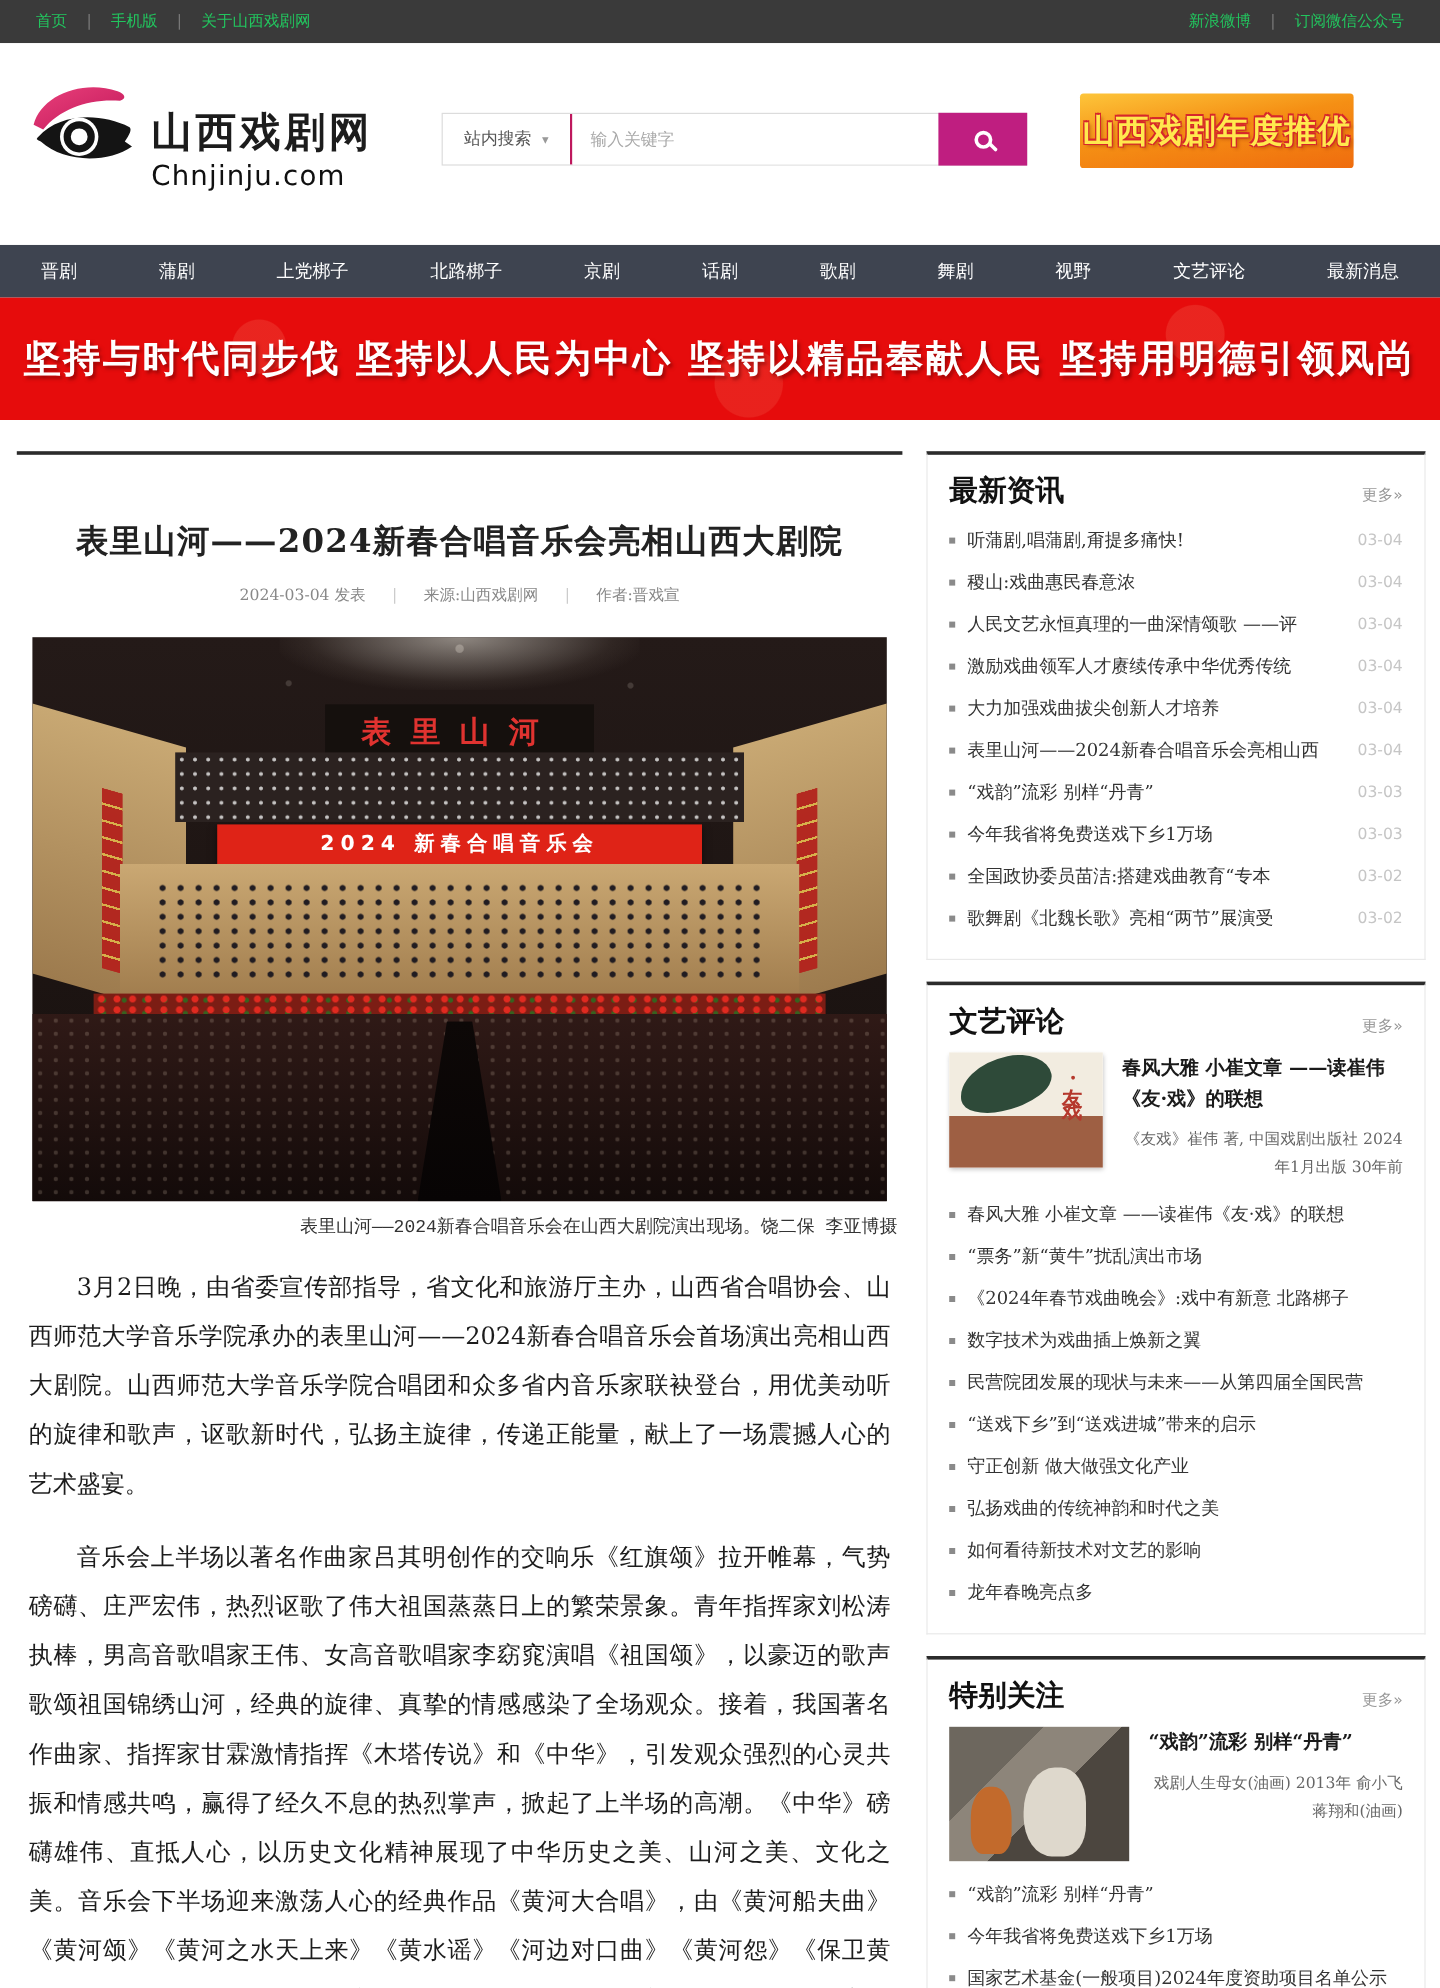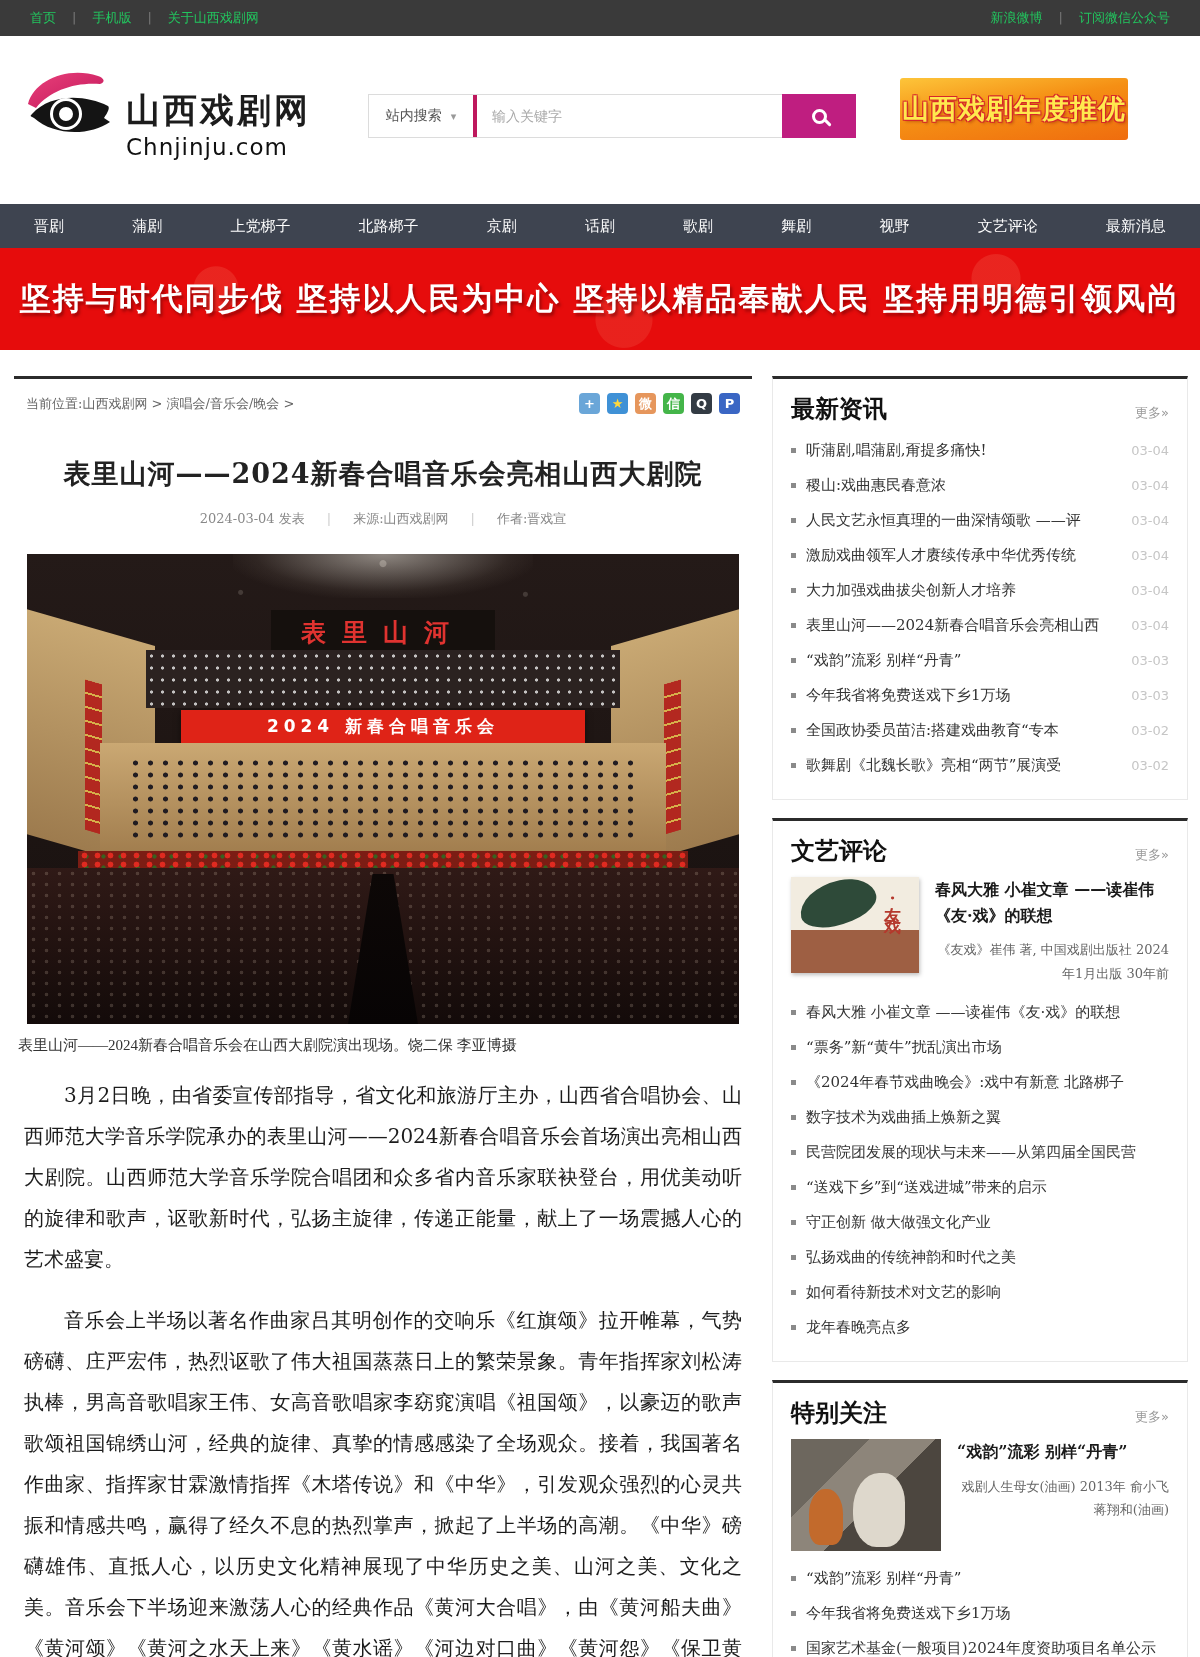--- a/index.html
+++ b/index.html
@@ -14,21 +14,21 @@
   .toplinks span.lnk + span.lnk::before { content:"|"; color:#777; margin:0 16px; }
 
   
   .header { height:168px; position:relative; background:#fff; }
   .logo { position:absolute; left:24px; top:26px; display:flex; align-items:flex-start; gap:12px; cursor:pointer; }
   .logo-text { margin-top:26px; }
   .logo-cn { font-size:34px; font-weight:bold; color:#1c1c1c; letter-spacing:3px; font-family:"DejaVu Serif",serif; }
   .logo-en { font-size:23px; color:#101010; letter-spacing:1px; }
   .searchbar { position:absolute; left:368px; top:58px; width:488px; height:44px;
     border:1px solid #dcdcdc; display:flex; background:#fff; }
-  .search-scope { width:108px; border-right:4px solid #be185d; display:flex; align-items:center;
+  .search-scope { width:108px; border-right:2px solid #be185d; display:flex; align-items:center;
     justify-content:center; gap:9px; color:#555; font-size:14px; cursor:pointer; }
   .chev { font-size:11px; color:#999; }
   .search-input { flex:1; border:none; outline:none; padding:0 15px; font-size:14px; color:#333; }
   .search-input::placeholder { color:#a9a9a9; }
   .search-btn { width:74px; background:#bf1e80; border:none; cursor:pointer;
     display:flex; align-items:center; justify-content:center; margin:-1px; }
   .mag { width:15px; height:15px; border:3px solid #fff; border-radius:50%; position:relative; }
   .mag::after { content:""; position:absolute; width:9px; height:3px; background:#fff;
     transform:rotate(45deg); right:-8px; bottom:-3px; border-radius:2px; }
   .promo { position:absolute; right:72px; top:42px; width:228px; height:62px; border-radius:3px;
@@ -119,22 +119,22 @@
       radial-gradient(circle, #37621f 1.8px, transparent 2.4px);
     background-size:13px 9px, 17px 11px; }
   .ph-aud { position:absolute; top:314px; left:0; right:0; bottom:0;
     background-color:#1d100e;
     background-image:radial-gradient(circle, rgba(205,185,165,.22) 1.5px, transparent 2.1px),
       linear-gradient(rgba(60,32,28,.6), rgba(18,10,9,.9));
     background-size:13px 11px, 100% 100%; }
   .ph-aisle { position:absolute; bottom:0; left:50%; transform:translateX(-50%); width:70px; height:150px;
     background:linear-gradient(#0d0807, #070404); clip-path:polygon(35% 0, 65% 0, 100% 100%, 0 100%); }
 
-  .caption { text-align:left; font-size:15px; color:#333; margin:12px 0 12px;
-    font-family:Liberation Serif, serif; }
+  .caption { text-align:right; font-size:15px; color:#333; margin:12px 0 12px;
+    font-family:Liberation Mono, monospace; }
   .para { font-size:20px; line-height:2.05; color:#1c1c1c; text-indent:2em; margin:20px 6px;
     font-family:"DejaVu Serif",serif; text-align:justify; }
 
   
   ul.newslist { list-style:none; }
   ul.newslist li { display:flex; align-items:center; padding:8px 0; font-size:15px; color:#333;
     font-family:"DejaVu Serif",serif; cursor:pointer; }
   ul.newslist li::before { content:""; width:5px; height:5px; background:#8a8a8a; margin-right:10px; flex:none; }
   ul.newslist .t { flex:1; min-width:0; white-space:nowrap; overflow:hidden; }
   ul.newslist .d { width:44px; text-align:right; color:#c6c6c6; font-size:13px;
@@ -226,31 +226,20 @@
     </ul>
 </div>
 
 <div class="slogan">
   <span>坚持与时代同步伐  坚持以人民为中心  坚持以精品奉献人民  坚持用明德引领风尚</span>
 </div>
 
 <div class="content">
 
   <div class="main">
-    <div class="crumb-row">
-      <span class="crumb">当前位置:山西戏剧网 &gt; 演唱会/音乐会/晚会 &gt;</span>
-      <span class="share">
-        <span>+</span>
-        <span>★</span>
-        <span>微</span>
-        <span>信</span>
-        <span>Q</span>
-        <span>P</span>
-      </span>
-    </div>
 
     <h1 class="article-title">表里山河——2024新春合唱音乐会亮相山西大剧院</h1>
 
     <div class="article-meta">
 
     <span>2024-03-04 发表</span>
         <span>来源:山西戏剧网</span>
         <span>作者:晋戏宣</span>
       </div>
 

